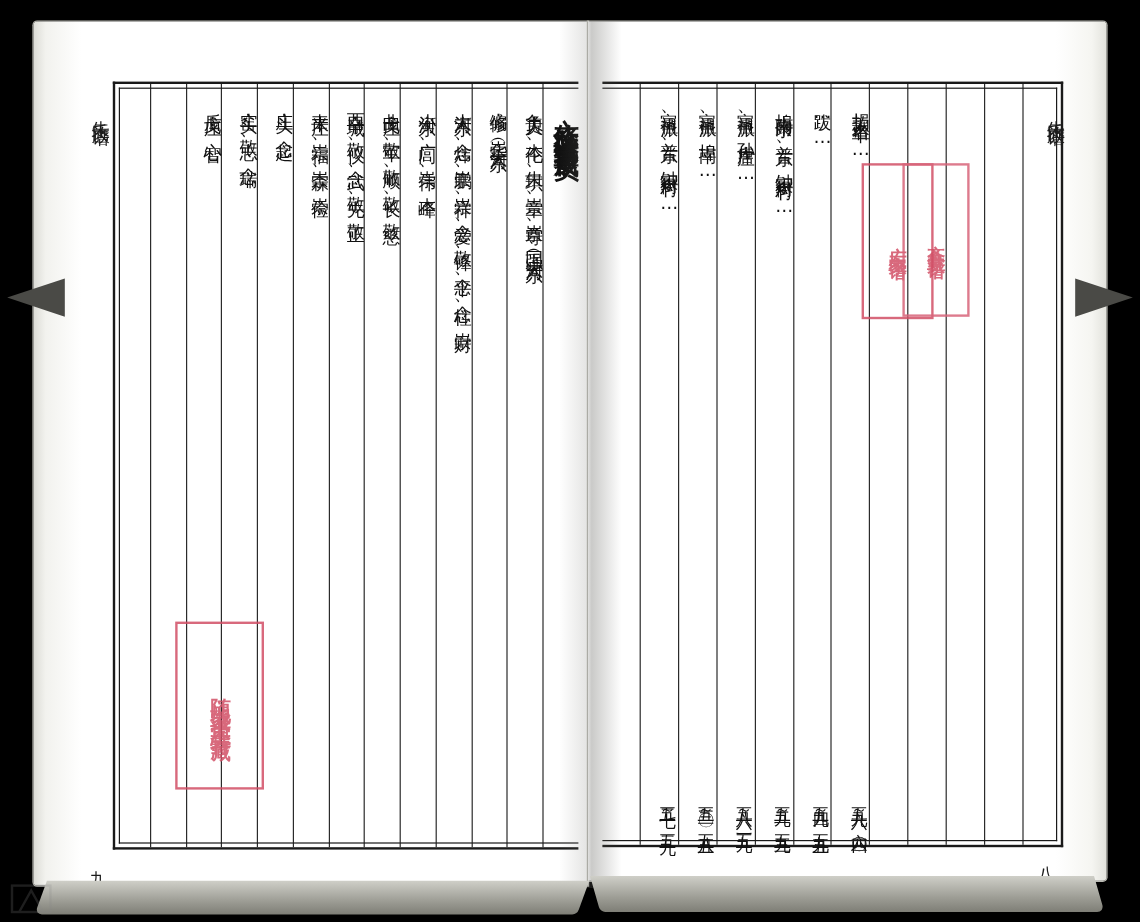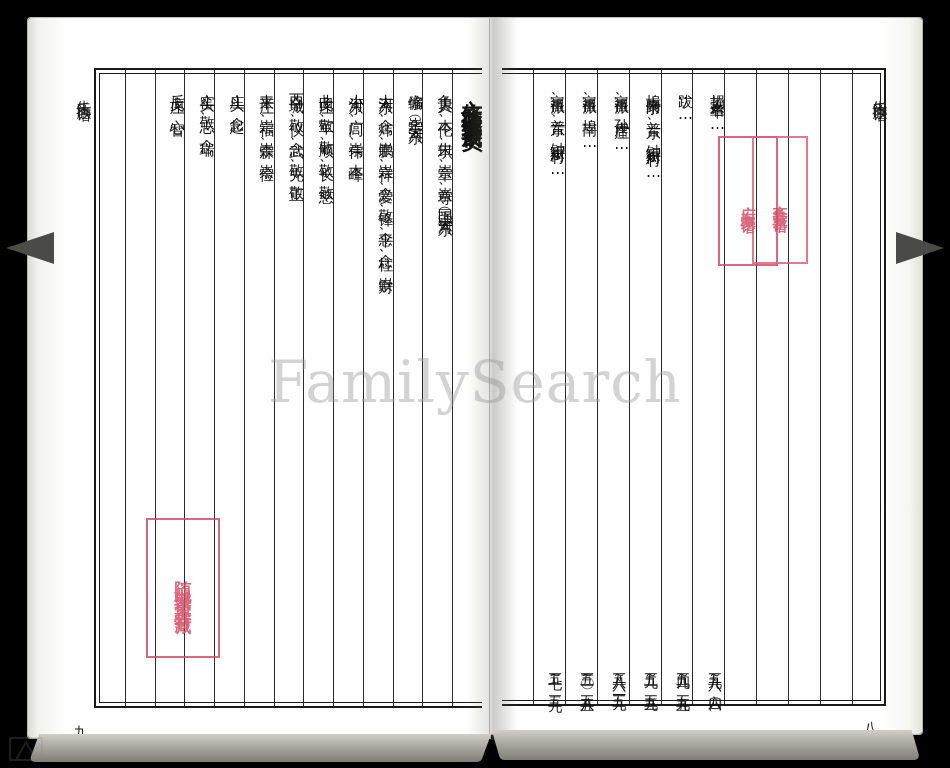--- a/index.html
+++ b/index.html
@@ -368,20 +368,19 @@
     <div class="gutter"></div>
 
     <div class="edge left-edge"></div>
     <div class="edge right-edge"></div>
 
     <div class="seal square-left">随地家谱学会特藏</div>
     <div class="seal square-right">广东家谱</div>
     <div class="seal square-right2">齐鲁家谱</div>
   </div>
 
-  <div class="watermark">FamilySearch</div>
 
   <svg class="corner-logo" viewBox="0 0 40 34">
     <rect x="4" y="6" width="32" height="22" fill="none" stroke="#888" stroke-width="2"></rect>
     <path d="M10 28 L20 10 L30 28" fill="none" stroke="#888" stroke-width="2"></path>
   </svg>
 
 </div>
 
 </body></html>

